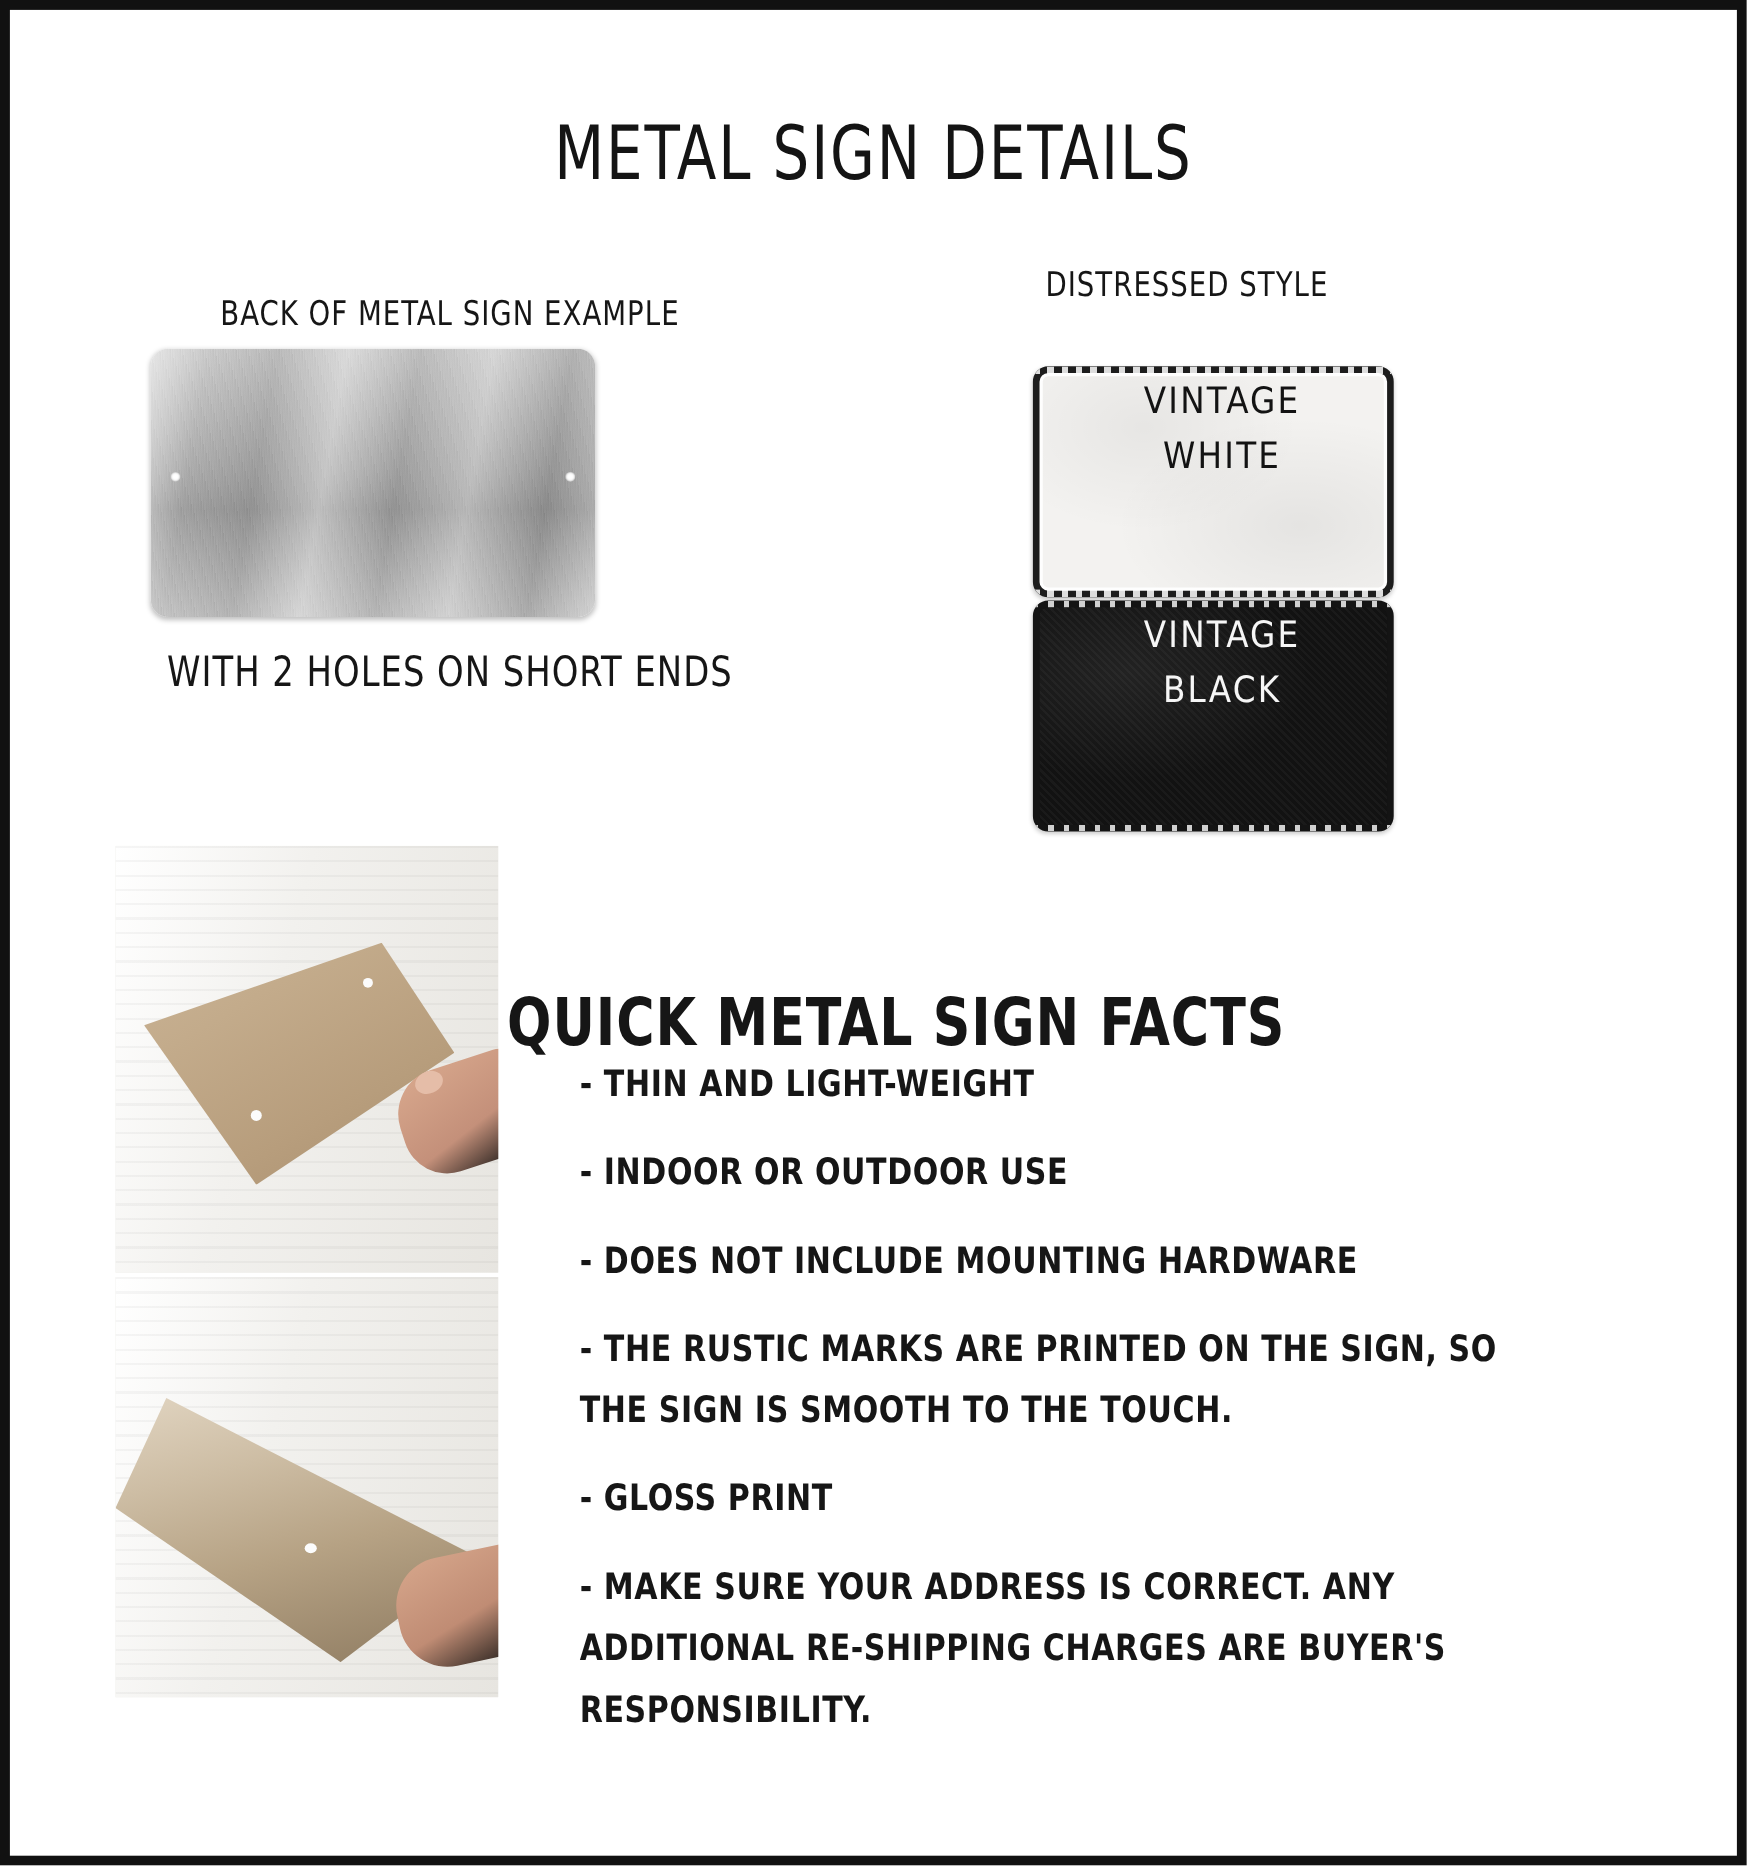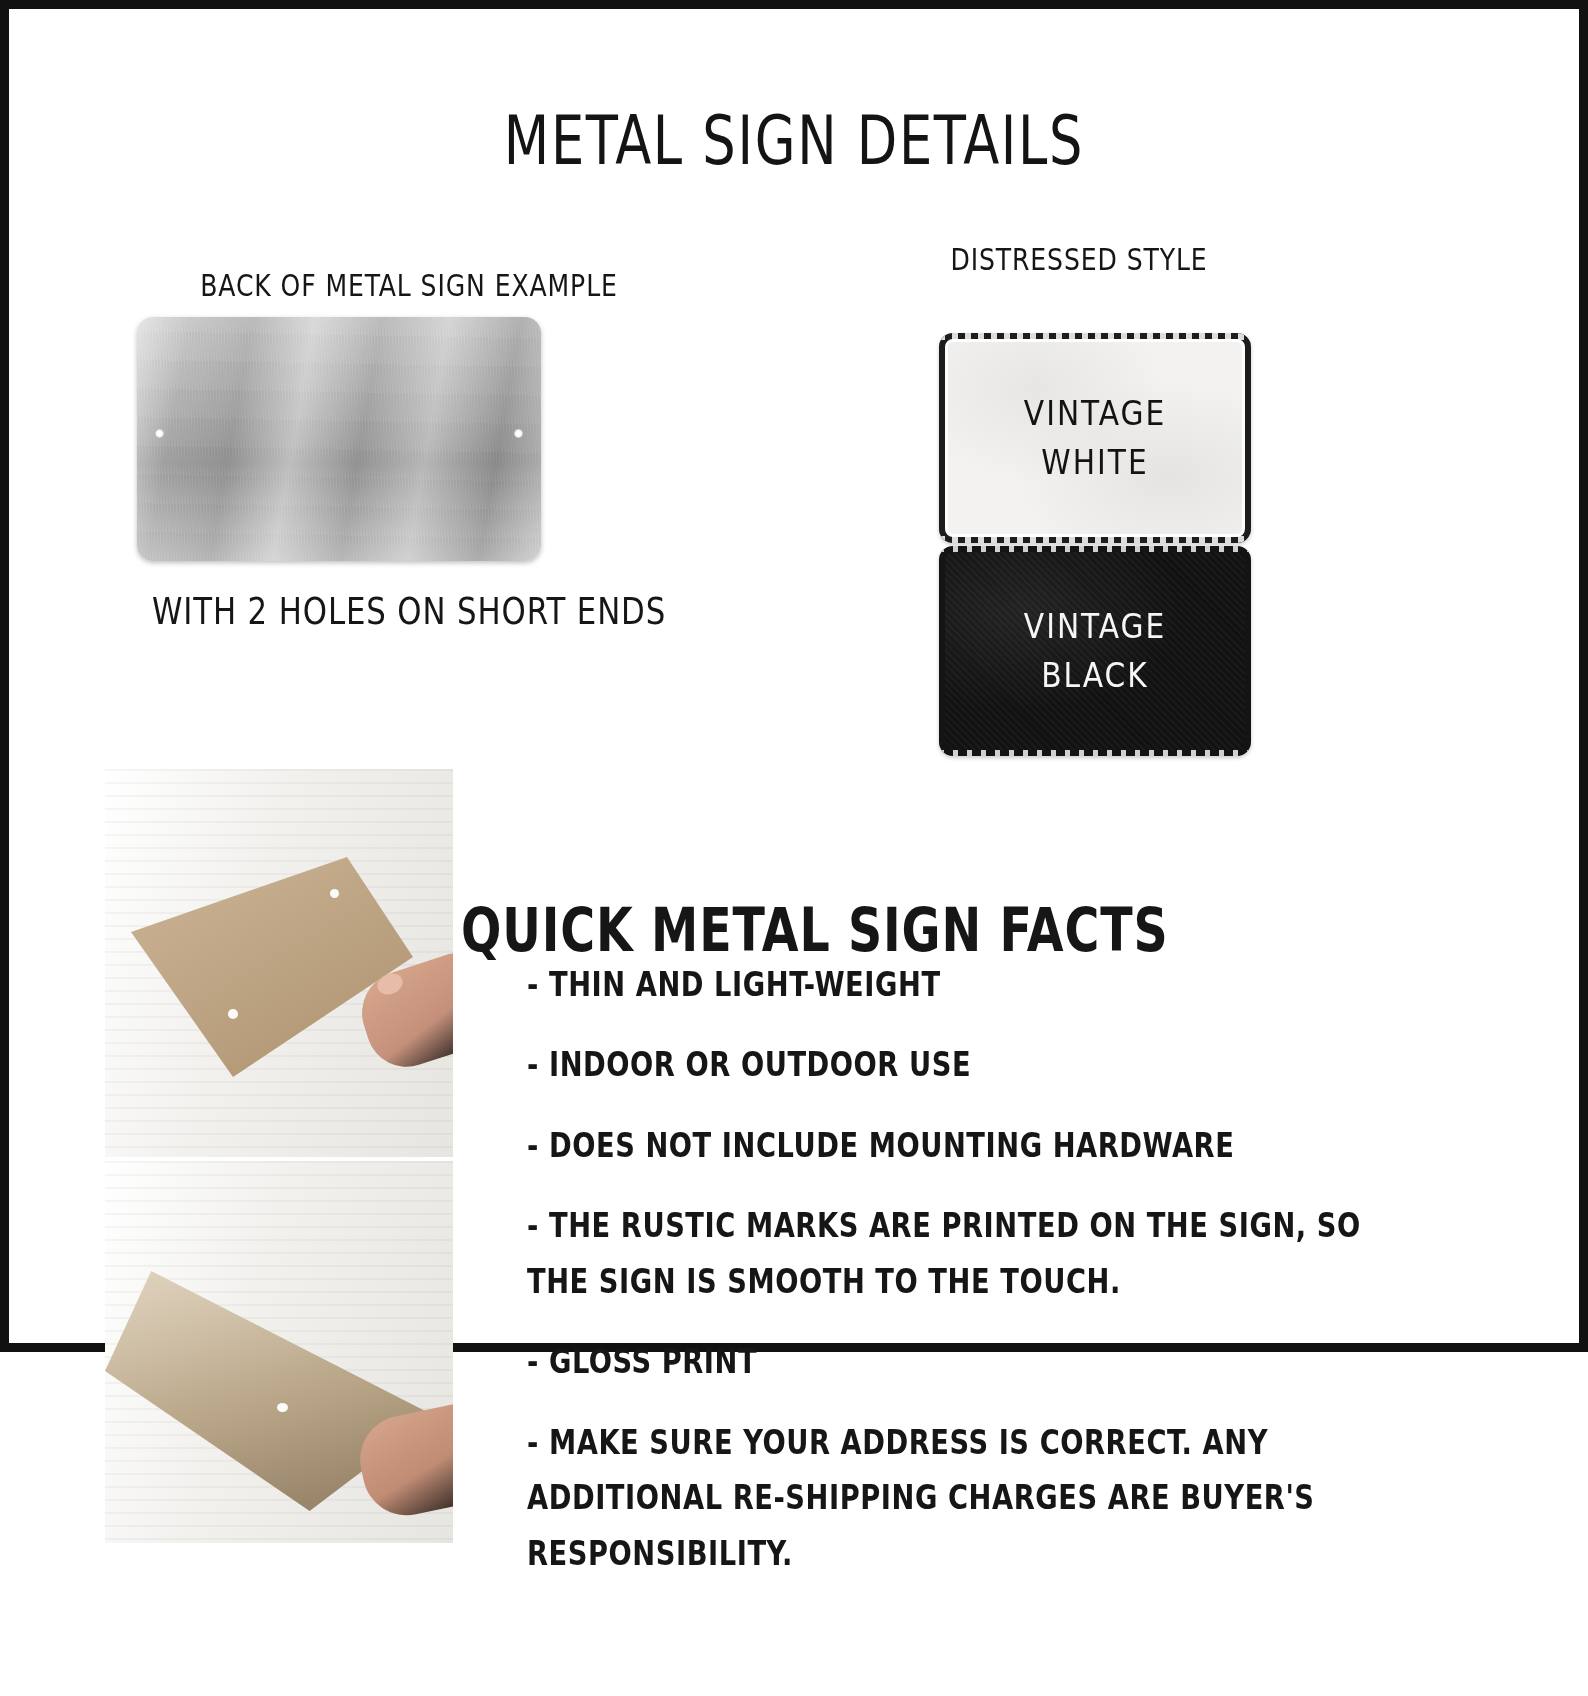--- a/index.html
+++ b/index.html
@@ -11,21 +11,21 @@
     width: 1588px;
     height: 1696px;
     font-family: "DejaVu Sans Condensed", "Liberation Sans Narrow", "Liberation Sans", sans-serif;
     color: #161616;
     overflow: hidden;
   }
 
   .page {
     position: relative;
     width: 1588px;
-    height: 1352px;
+    height: 1696px;
     box-sizing: border-box;
     border: 9px solid #111111;
     background: #ffffff;
   }
 
   
   .main-title {
     position: absolute;
     left: 0;
     top: 46px;
@@ -118,25 +118,26 @@
   }
 
   .sign-sample {
     position: absolute;
     width: 300px;
     height: 198px;
     border-radius: 14px;
     display: flex;
     flex-direction: column;
     align-items: center;
-    justify-content: center;
+    justify-content: flex-start;
     line-height: 1.5;
     font-size: 33px;
     letter-spacing: 2px;
     text-transform: uppercase;
+    padding-left: 16px;
   }
   .sign-white {
     left: 930px;
     top: 324px;
     background:
       radial-gradient(ellipse at 30% 25%, rgba(0,0,0,0.05) 0%, rgba(0,0,0,0) 45%),
       radial-gradient(ellipse at 75% 70%, rgba(0,0,0,0.06) 0%, rgba(0,0,0,0) 50%),
       #f3f2f0;
     border: 6px solid #1d1d1d;
     box-shadow: inset 0 0 0 3px rgba(255,255,255,0.9), 0 2px 4px rgba(0,0,0,0.2);

